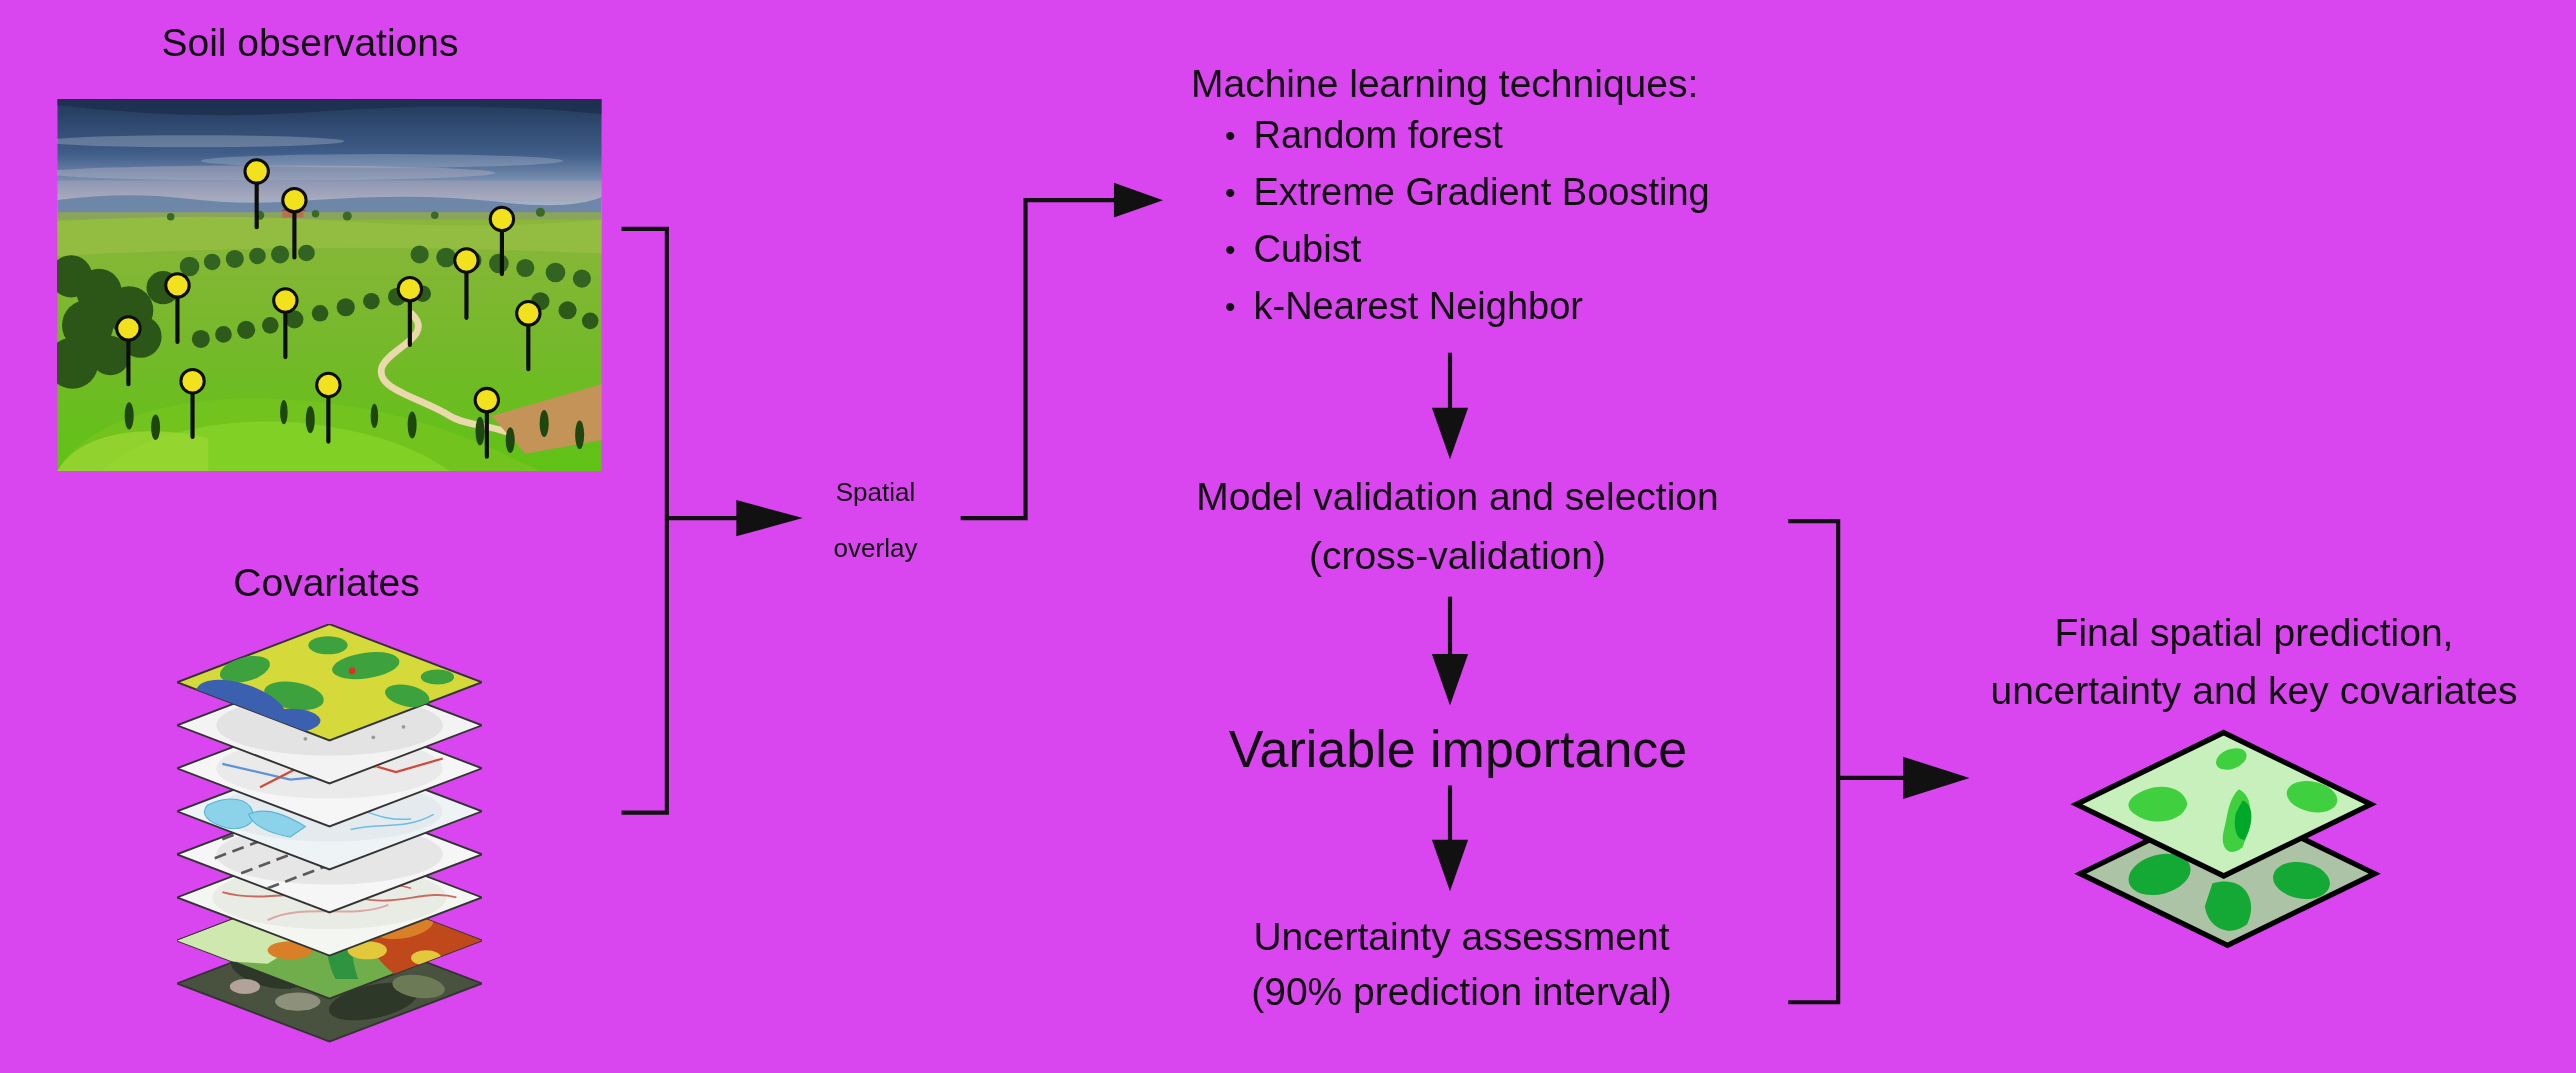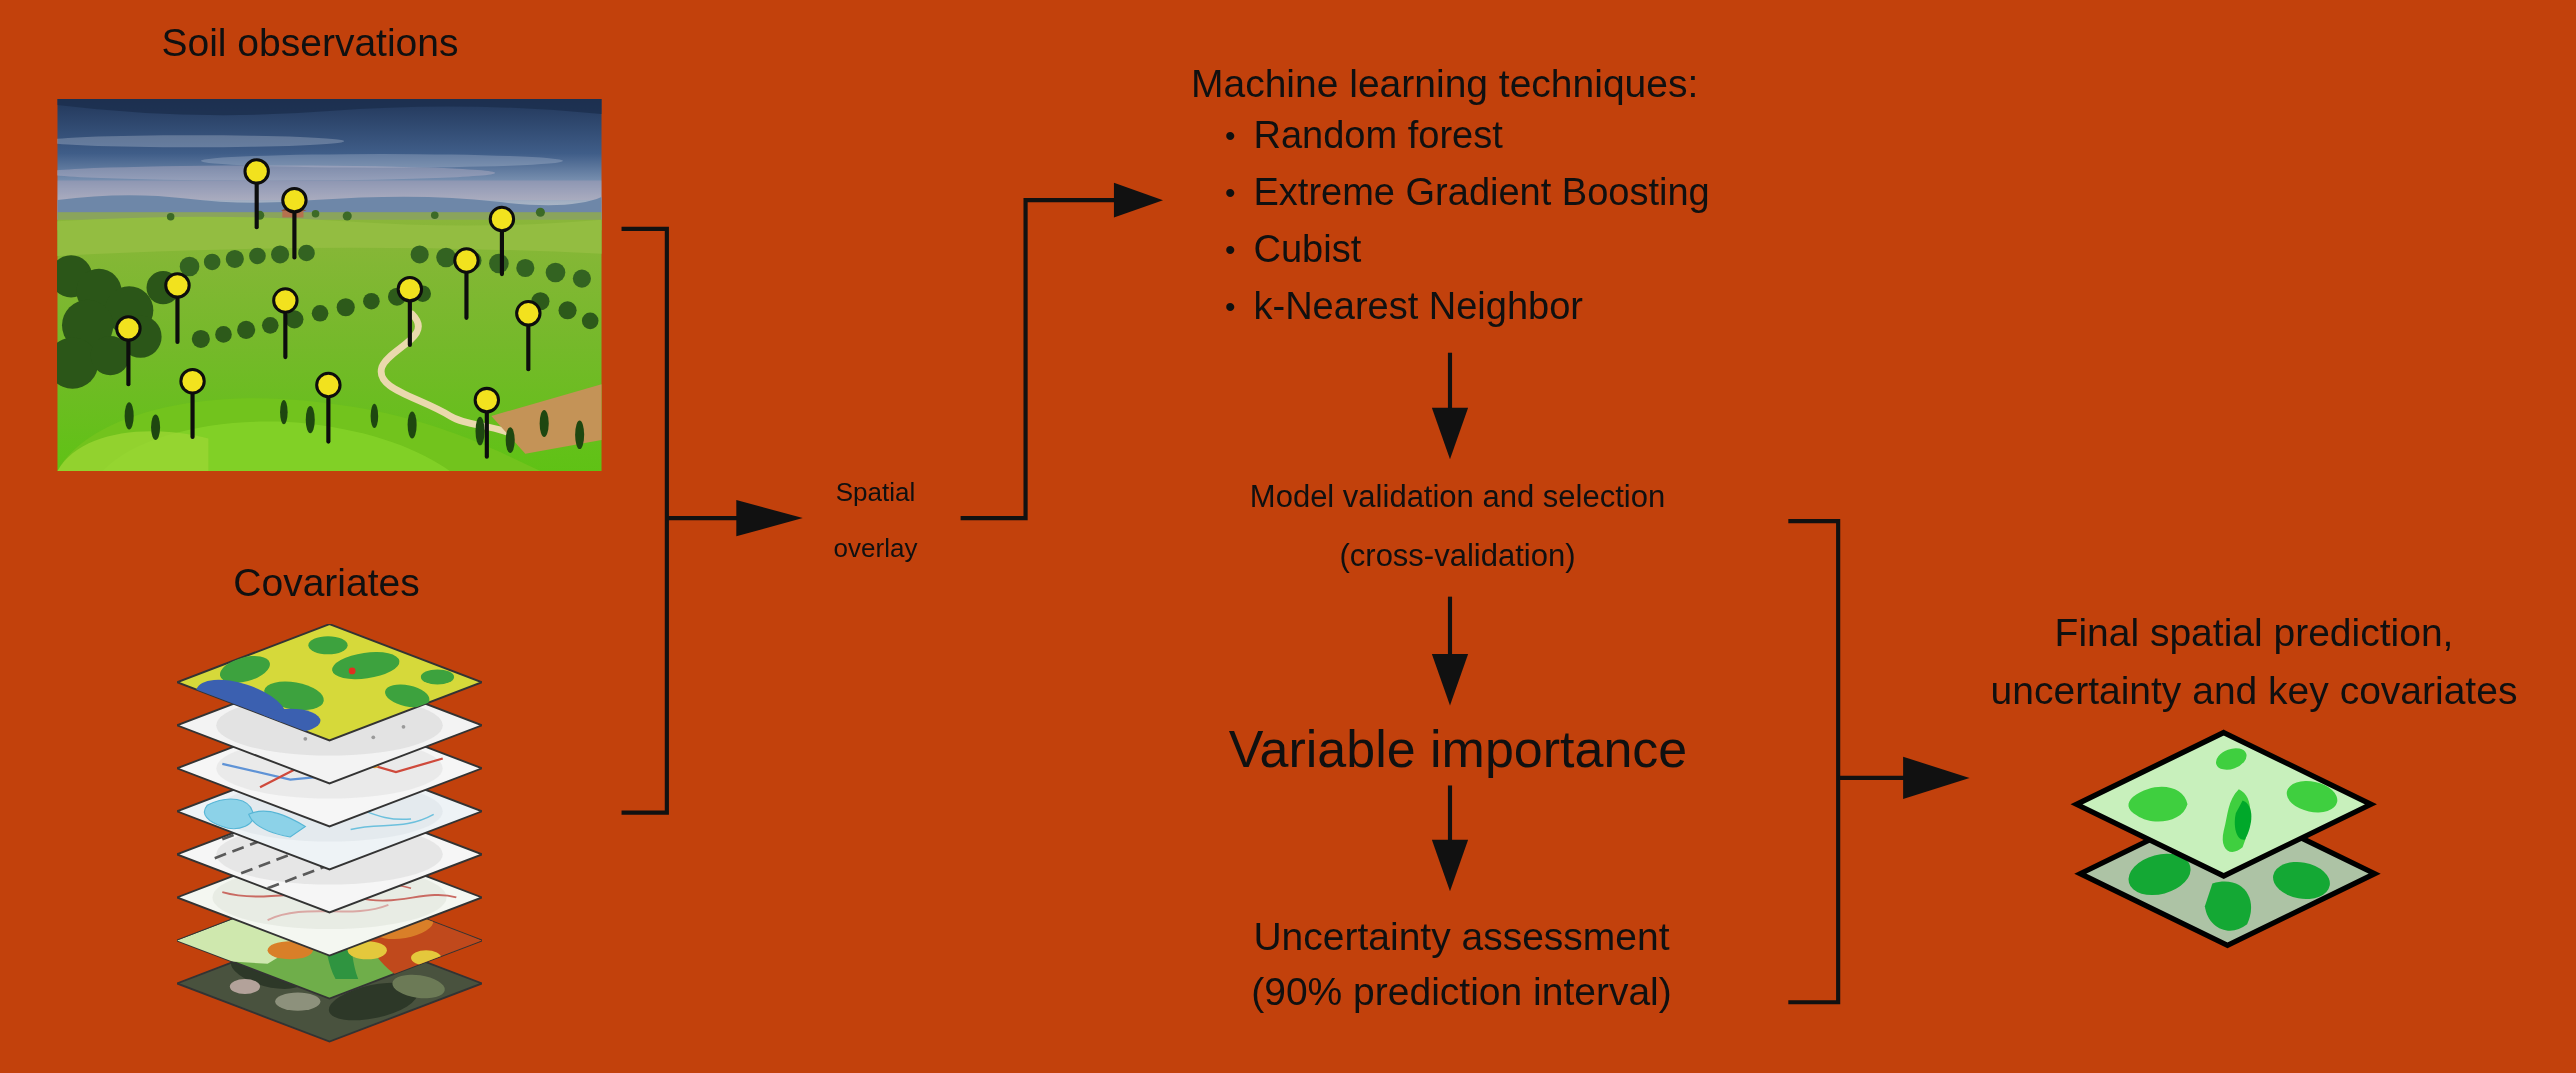--- a/index.html
+++ b/index.html
@@ -1,34 +1,34 @@
 <!DOCTYPE html>
 <html style="font-size:12px"><head>
 <meta charset="utf-8">
 <style>
   html,body{margin:0;padding:0;background:#fff;}
   .canvas{
-    position:relative;width:2576px;height:1074px;background:#c2410c;
+    position:relative;width:2576px;height:1074px;background:#d946ef;
     font-family:"Liberation Sans", sans-serif;color:#101010;overflow:hidden;
   }
   .abs{position:absolute;}
   .lbl{text-align:center;}
   .line{display:block;}
   #soil-title{left:38px;top:20.4px;width:544px;font-size:39px;line-height:45px;}
   #photo{left:57px;top:99px;width:545px;height:372px;}
   #cov-label{left:28px;top:512px;width:597px;font-size:39px;line-height:54px;margin-top:44px;}
   #stack{left:177px;top:624px;width:305px;height:423px;}
   #connectors{left:0;top:0;width:2576px;height:1074px;pointer-events:none;}
   #overlay-label{left:770px;top:464px;width:211px;font-size:26px;line-height:56px;}
   #ml-heading{left:1191px;top:61px;font-size:39px;line-height:45px;white-space:nowrap;}
   #ml-list{left:1225px;top:107px;list-style:none;margin:0;padding:0;}
   #ml-list li{height:57px;display:flex;align-items:center;white-space:nowrap;}
   #ml-list .bullet{font-size:30px;margin-right:18px;line-height:1;}
   #ml-list .item-text{font-size:38px;}
-  #validation{left:1125px;top:467px;width:665px;font-size:31px;line-height:59px;}
+  #validation{left:1125px;top:467px;width:665px;font-size:39px;line-height:59px;}
   #varimp{left:1201px;top:727px;width:514px;font-size:52px;line-height:44px;}
   #uncert{left:1167px;top:909px;width:589px;font-size:39px;line-height:55px;}
   #final-label{left:1933px;top:604px;width:642px;font-size:39px;line-height:58px;}
   #pred-stack{left:2069px;top:725px;width:317px;height:234px;}
 </style>
 </head>
 <body>
 
 <div class="canvas">
 

